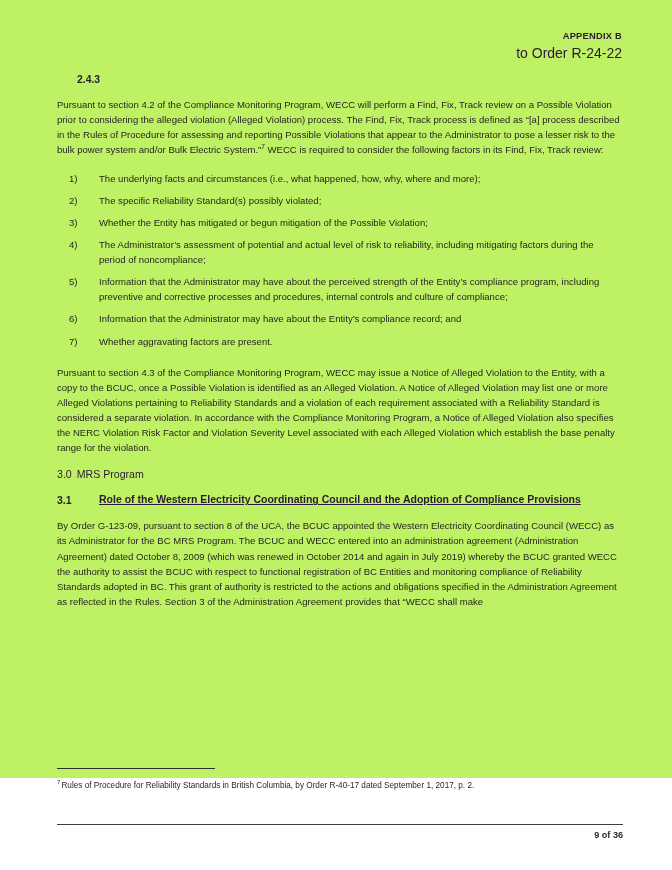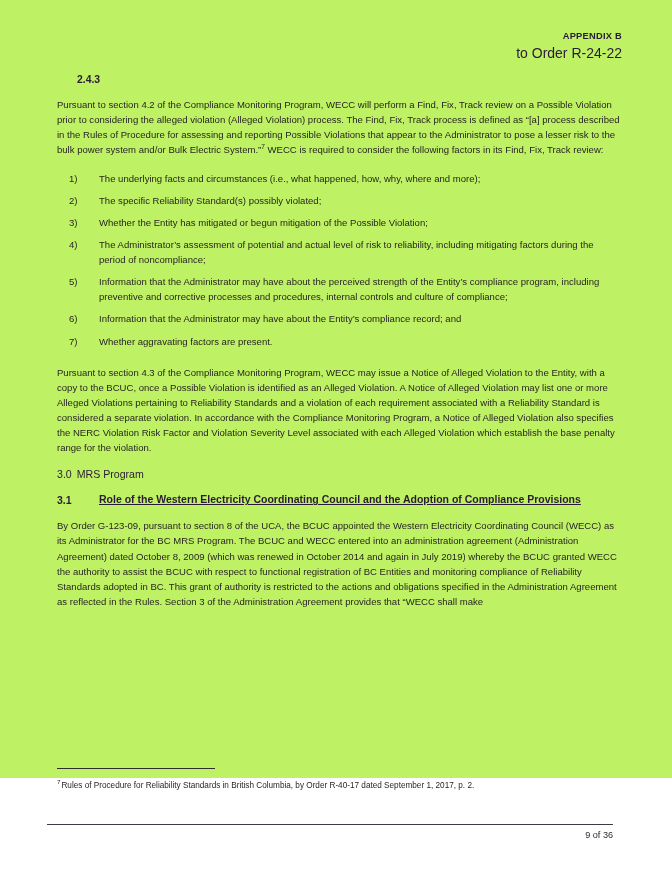--- a/index.html
+++ b/index.html
@@ -146,23 +146,24 @@
   .footnote sup {
     font-size: 6.2px;
     vertical-align: super;
     line-height: 0;
     margin-right: 1px;
   }
 
   
   .footer {
     position: absolute;
-    left: 47px;
+    left: 57px;
     top: 824px;
     width: 566px;
+    font-weight: bold;
   }
   .footer-rule {
     width: 100%;
     height: 0;
     border-top: 1.1px solid #3d3a4a;
     margin-bottom: 5px;
   }
   .footer-pagenum {
     text-align: right;
     font-size: 9.1px;

